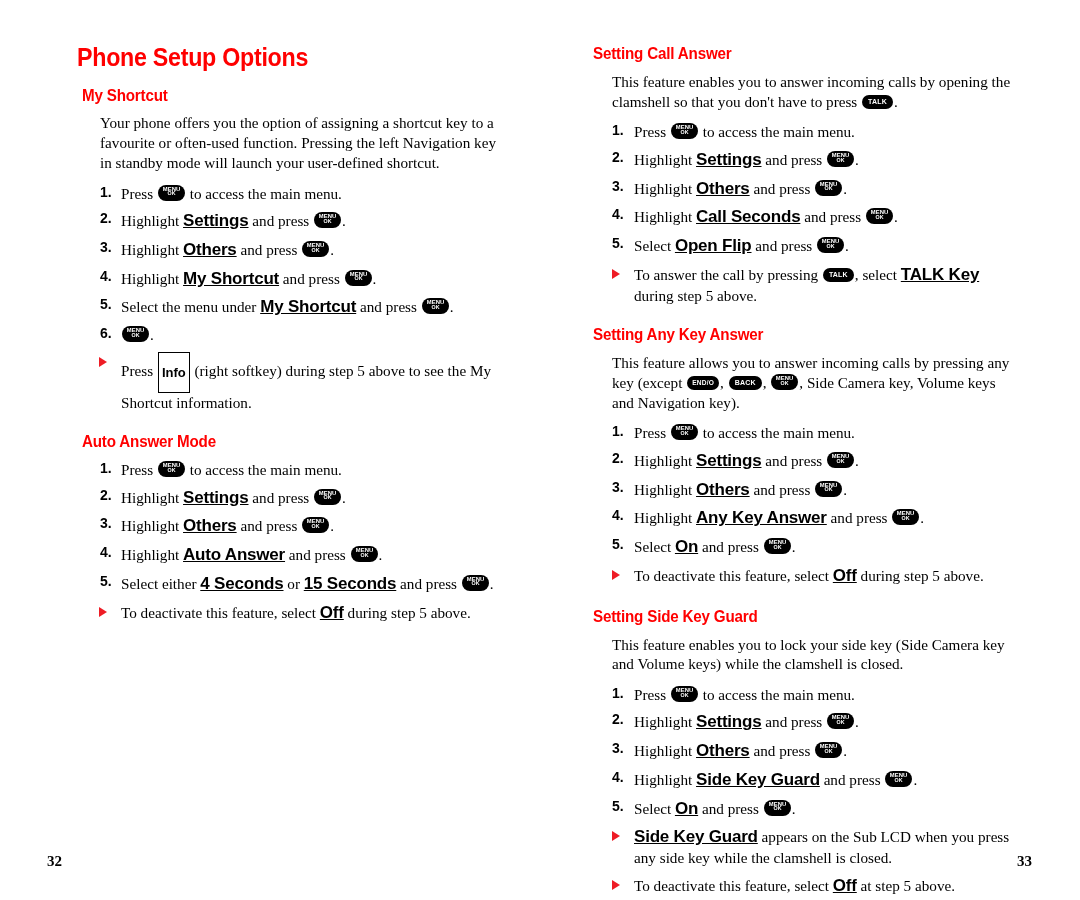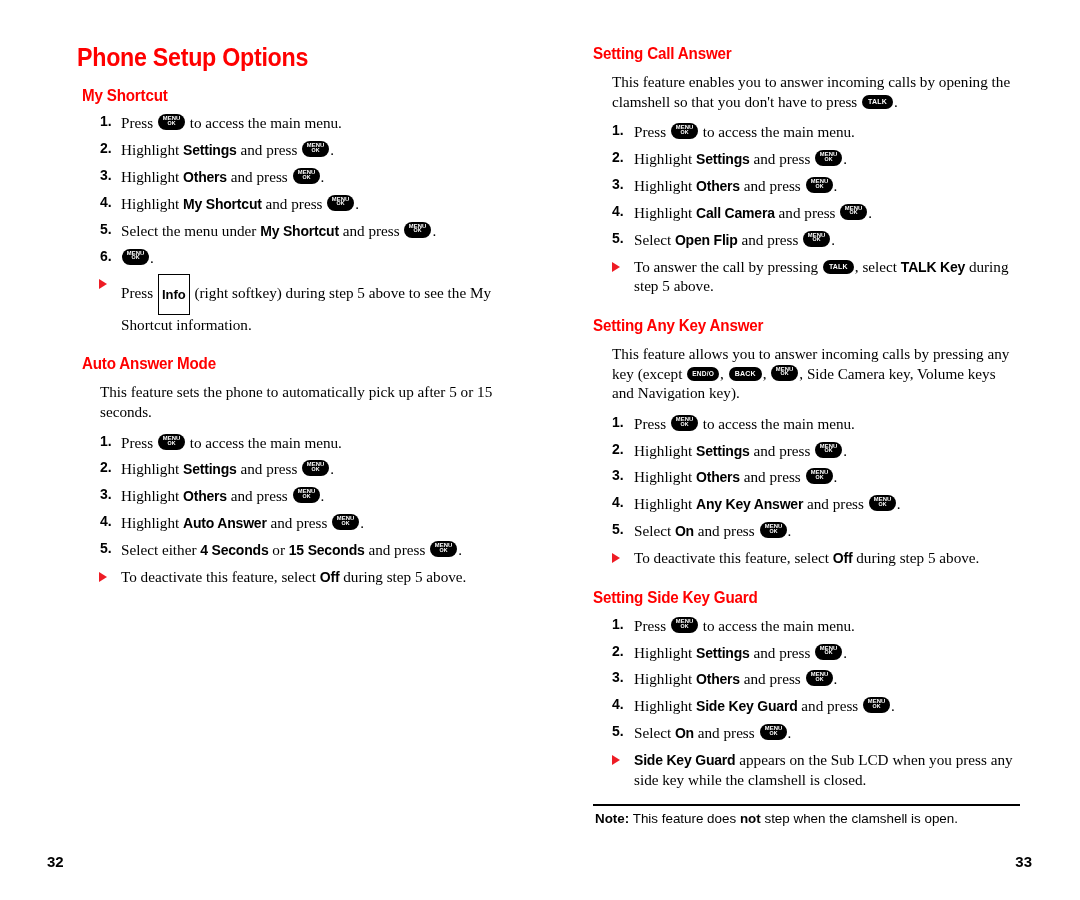--- a/index.html
+++ b/index.html
@@ -118,22 +118,23 @@
     border-bottom: 5px solid transparent;
   }
   .col-right .bullet .tri {
     left: 22px;
   }
 
   
   b.term {
     font-family: "Liberation Sans Narrow", "Liberation Sans", sans-serif;
     font-weight: bold;
-    font-size: 14px;
+    font-size: 17px;
     letter-spacing: -0.2px;
+    text-decoration: underline;
   }
 
   
   .key {
     display: inline-block;
     background: #000000;
     color: #ffffff;
     border-radius: 999px;
     font-family: "Liberation Sans Narrow", "Liberation Sans", sans-serif;
     font-weight: bold;
@@ -203,39 +204,40 @@
     padding: 3px 2px 4px 2px;
   }
   .note-text b {
     font-weight: bold;
   }
 
   
   .folio {
     position: absolute;
     bottom: 30px;
-    font-family: Liberation Sans, sans-serif;
+    font-family: Liberation Serif, serif;
     font-weight: bold;
     font-size: 15px;
   }
   .folio-left { left: 47px; }
   .folio-right { right: 48px; margin-left: 41px; }
   .spacer-md { height: 13px; }
 </style>
 </head>
 <body>
 
 <div class="page">
 
   <div class="col col-left">
 
     <h1 class="h1">Phone Setup Options</h1>
 
     <h2 class="h2">My Shortcut</h2>
 
+    <p class="para">Your phone offers you the option of assigning a shortcut key to a favourite or often-used function. Pressing the left Navigation key in standby mode will launch your user-defined shortcut.</p>
 
     <ol class="steps">
       <li>
         <span class="num">1.</span>
         <span>Press </span><span class="key two-line"><span class="l1">MENU</span><span class="l2">OK</span></span><span> to access the main menu.</span>
       </li>
       <li>
         <span class="num">2.</span>
         <span>Highlight </span><b class="term">Settings</b><span> and press </span><span class="key two-line"><span class="l1">MENU</span><span class="l2">OK</span></span><span>.</span>
       </li>
@@ -259,21 +261,20 @@
 
     <div class="bullet">
       <span class="tri"></span>
       <span>Press </span><span class="softkey">Info</span><span> (right softkey) during step 5 above to see the My Shortcut information.</span>
     </div>
 
     <div class="spacer-md"></div>
 
     <h2 class="h2">Auto Answer Mode</h2>
 
-    <p class="para">This feature sets the phone to automatically pick up after 5 or 15 seconds.</p>
 
     <ol class="steps">
       <li>
         <span class="num">1.</span>
         <span>Press </span><span class="key two-line"><span class="l1">MENU</span><span class="l2">OK</span></span><span> to access the main menu.</span>
       </li>
       <li>
         <span class="num">2.</span>
         <span>Highlight </span><b class="term">Settings</b><span> and press </span><span class="key two-line"><span class="l1">MENU</span><span class="l2">OK</span></span><span>.</span>
       </li>
@@ -315,21 +316,21 @@
       <li>
         <span class="num">2.</span>
         <span>Highlight </span><b class="term">Settings</b><span> and press </span><span class="key two-line"><span class="l1">MENU</span><span class="l2">OK</span></span><span>.</span>
       </li>
       <li>
         <span class="num">3.</span>
         <span>Highlight </span><b class="term">Others</b><span> and press </span><span class="key two-line"><span class="l1">MENU</span><span class="l2">OK</span></span><span>.</span>
       </li>
       <li>
         <span class="num">4.</span>
-        <span>Highlight </span><b class="term">Call Camera</b><span> and press </span><span class="key two-line"><span class="l1">MENU</span><span class="l2">OK</span></span><span>.</span>
+        <span>Highlight </span><b class="term">Call Seconds</b><span> and press </span><span class="key two-line"><span class="l1">MENU</span><span class="l2">OK</span></span><span>.</span>
       </li>
       <li>
         <span class="num">5.</span>
         <span>Select </span><b class="term">Open Flip</b><span> and press </span><span class="key two-line"><span class="l1">MENU</span><span class="l2">OK</span></span><span>.</span>
       </li>
     </ol>
 
     <div class="bullet">
       <span class="tri"></span>
       <span>To answer the call by pressing </span><span class="key one-line">TALK</span><span>, select </span><b class="term">TALK Key</b><span> during step 5 above.</span>
@@ -368,20 +369,21 @@
 
     <div class="bullet">
       <span class="tri"></span>
       <span>To deactivate this feature, select </span><b class="term">Off</b><span> during step 5 above.</span>
     </div>
 
     <div class="spacer-md"></div>
 
     <h2 class="h2">Setting Side Key Guard</h2>
 
+    <p class="para">This feature enables you to lock your side key (Side Camera key and Volume keys) while the clamshell is closed.</p>
 
     <ol class="steps">
       <li>
         <span class="num">1.</span>
         <span>Press </span><span class="key two-line"><span class="l1">MENU</span><span class="l2">OK</span></span><span> to access the main menu.</span>
       </li>
       <li>
         <span class="num">2.</span>
         <span>Highlight </span><b class="term">Settings</b><span> and press </span><span class="key two-line"><span class="l1">MENU</span><span class="l2">OK</span></span><span>.</span>
       </li>
@@ -397,20 +399,24 @@
         <span class="num">5.</span>
         <span>Select </span><b class="term">On</b><span> and press </span><span class="key two-line"><span class="l1">MENU</span><span class="l2">OK</span></span><span>.</span>
       </li>
     </ol>
 
     <div class="bullet">
       <span class="tri"></span>
       <b class="term">Side Key Guard</b><span> appears on the Sub LCD when you press any side key while the clamshell is closed.</span>
     </div>
 
+    <div class="bullet">
+      <span class="tri"></span>
+      <span>To deactivate this feature, select </span><b class="term">Off</b><span> at step 5 above.</span>
+    </div>
 
     <div class="note-box">
       <div class="note-rule-top"></div>
       <div class="note-text">
         <b>Note:</b><span> This feature does </span><b>not</b><span> step when the clamshell is open.</span>
       </div>
 
     </div>
 
     <div class="folio folio-right">33</div>

